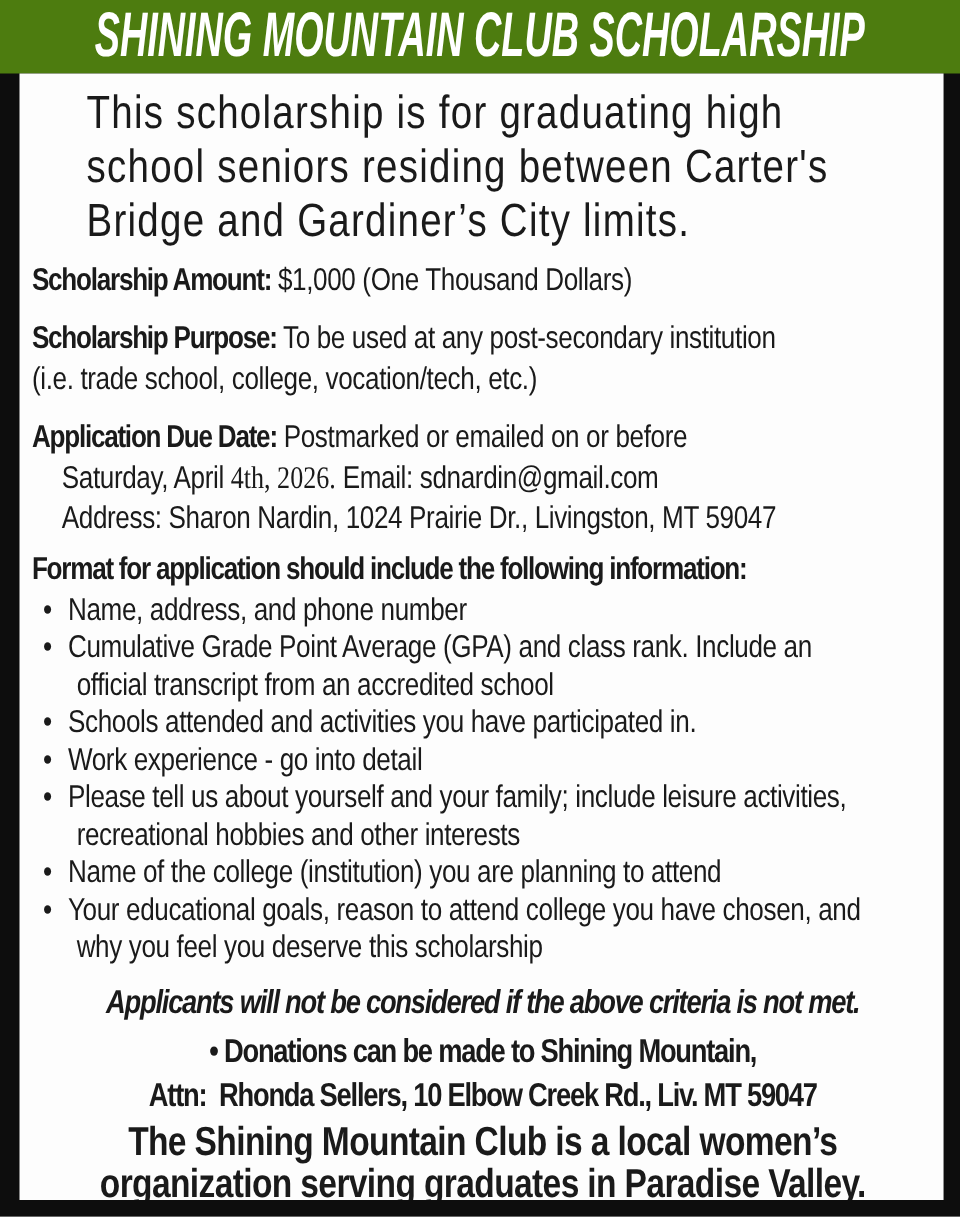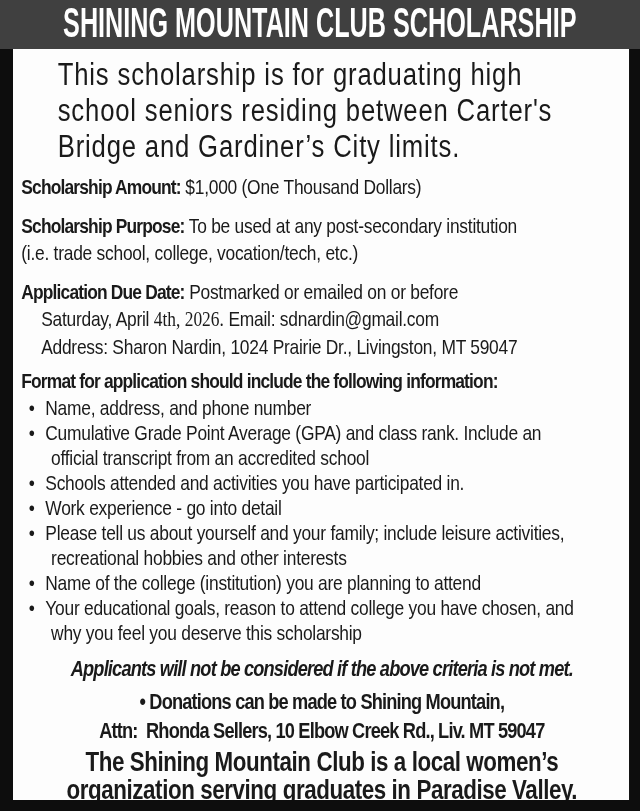--- a/index.html
+++ b/index.html
@@ -10,23 +10,24 @@
     font-family:"Liberation Sans", sans-serif;
     color:#1a1a1a;
     overflow:hidden;
     position:relative;
   }
   .ad-frame { position:absolute; inset:0; background:#0d0d0d; }
 
   
   .banner {
     position:absolute; left:0; top:0; width:640px; height:49px;
-    background:#404040;
+    background:#4d7c0f;
     display:flex; align-items:center; justify-content:center;
     overflow:hidden;
+    font-style:italic;
   }
   .banner-title {
     display:inline-block;
     white-space:nowrap;
     color:#ffffff;
     font-weight:bold;
     font-size:42px;
     letter-spacing:0px;
     transform:scaleX(0.60);
     transform-origin:50% 50%;

